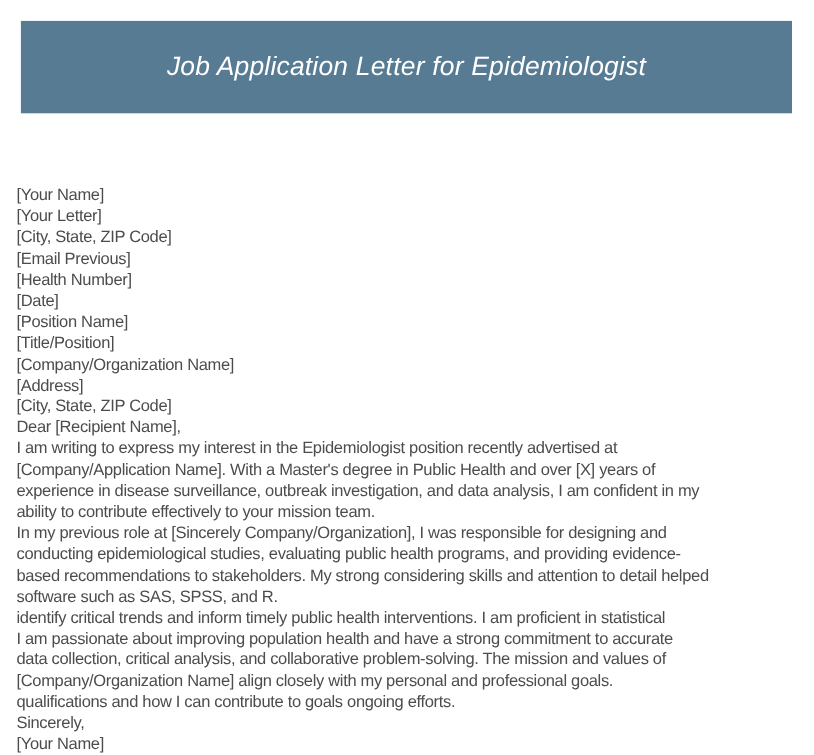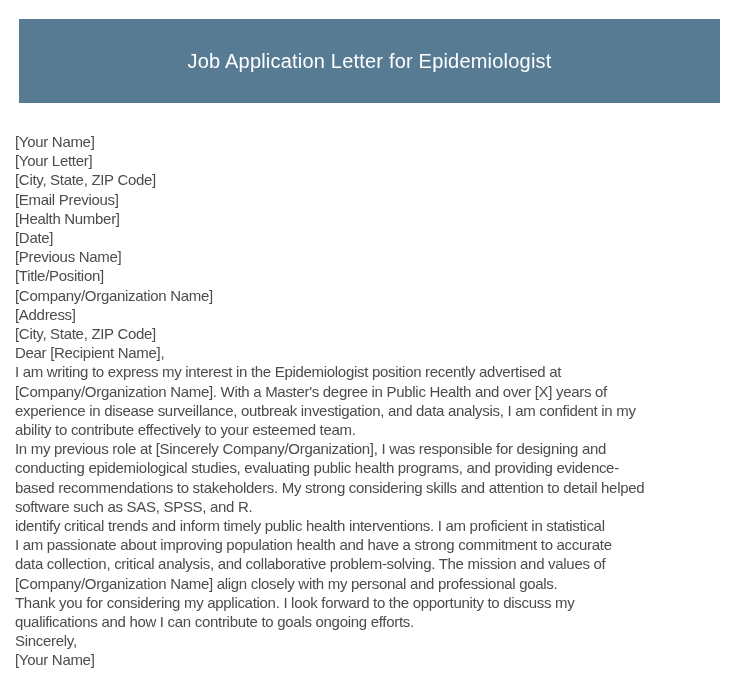--- a/index.html
+++ b/index.html
@@ -21,24 +21,25 @@
     top: 19px;
     width: 701px;
     height: 84px;
     background: #567b93; 
     display: flex;
     align-items: center;
     justify-content: center;
   }
   .doc-title {
     margin: 0;
-    font-size: 20px;
+    font-size: 24px;
     font-weight: normal;
     letter-spacing: 0.2px;
     color: #ffffff; 
+    font-style: italic;
   }
   .letter {
     position: absolute;
     left: 15px;
     top: 132px;
     width: 712px;
     color: #4c4c4c; 
     font-size: 15px;
     line-height: 19.2px;
     letter-spacing: -0.3px;
@@ -47,43 +48,42 @@
     white-space: pre;
   }
 </style>
 </head>
 <body>
 
 <div class="page">
   <div class="header-band" style="background: rgb(86, 123, 147);">
     <h1 class="doc-title" style="color: rgb(255, 255, 255);">Job Application Letter for Epidemiologist</h1>
   </div>
-  <div class="letter" style="color: rgb(76, 76, 76);">
+  <div class="letter" style="color: rgb(76, 76, 76); margin-top: 36px;">
       <div class="line">[Your Name]</div>
       <div class="line">[Your Letter]</div>
       <div class="line">[City, State, ZIP Code]</div>
       <div class="line">[Email Previous]</div>
       <div class="line">[Health Number]</div>
       <div class="line">[Date]</div>
-      <div class="line">[Previous Name]</div>
+      <div class="line">[Position Name]</div>
       <div class="line">[Title/Position]</div>
       <div class="line">[Company/Organization Name]</div>
       <div class="line">[Address]</div>
       <div class="line">[City, State, ZIP Code]</div>
       <div class="line">Dear [Recipient Name],</div>
       <div class="line">I am writing to express my interest in the Epidemiologist position recently advertised at</div>
-      <div class="line">[Company/Organization Name]. With a Master's degree in Public Health and over [X] years of</div>
+      <div class="line">[Company/Application Name]. With a Master's degree in Public Health and over [X] years of</div>
       <div class="line">experience in disease surveillance, outbreak investigation, and data analysis, I am confident in my</div>
-      <div class="line">ability to contribute effectively to your esteemed team.</div>
+      <div class="line">ability to contribute effectively to your mission team.</div>
       <div class="line">In my previous role at [Sincerely Company/Organization], I was responsible for designing and</div>
       <div class="line">conducting epidemiological studies, evaluating public health programs, and providing evidence-</div>
       <div class="line">based recommendations to stakeholders. My strong considering skills and attention to detail helped</div>
       <div class="line">software such as SAS, SPSS, and R.</div>
       <div class="line">identify critical trends and inform timely public health interventions. I am proficient in statistical</div>
       <div class="line">I am passionate about improving population health and have a strong commitment to accurate</div>
       <div class="line">data collection, critical analysis, and collaborative problem-solving. The mission and values of</div>
       <div class="line">[Company/Organization Name] align closely with my personal and professional goals.</div>
-      <div class="line">Thank you for considering my application. I look forward to the opportunity to discuss my</div>
       <div class="line">qualifications and how I can contribute to goals ongoing efforts.</div>
       <div class="line">Sincerely,</div>
       <div class="line">[Your Name]</div>
     </div>
 </div>
 
 </body></html>

